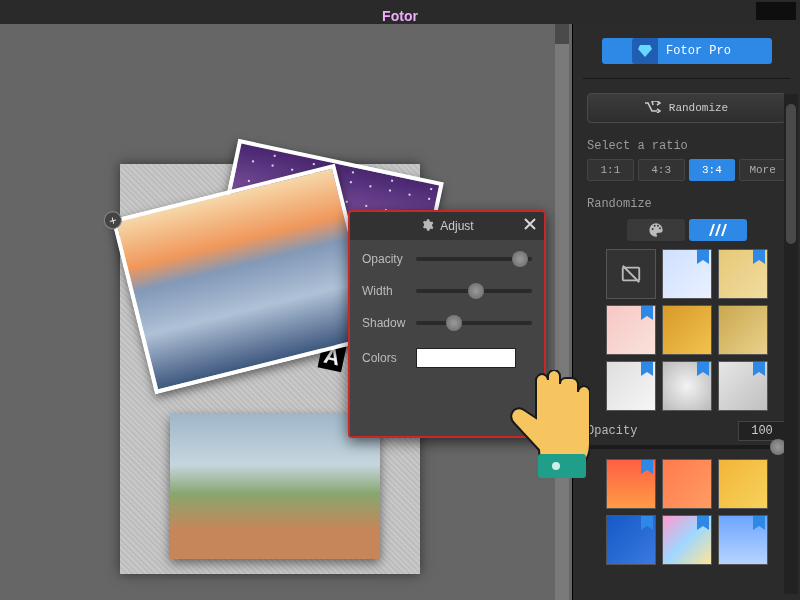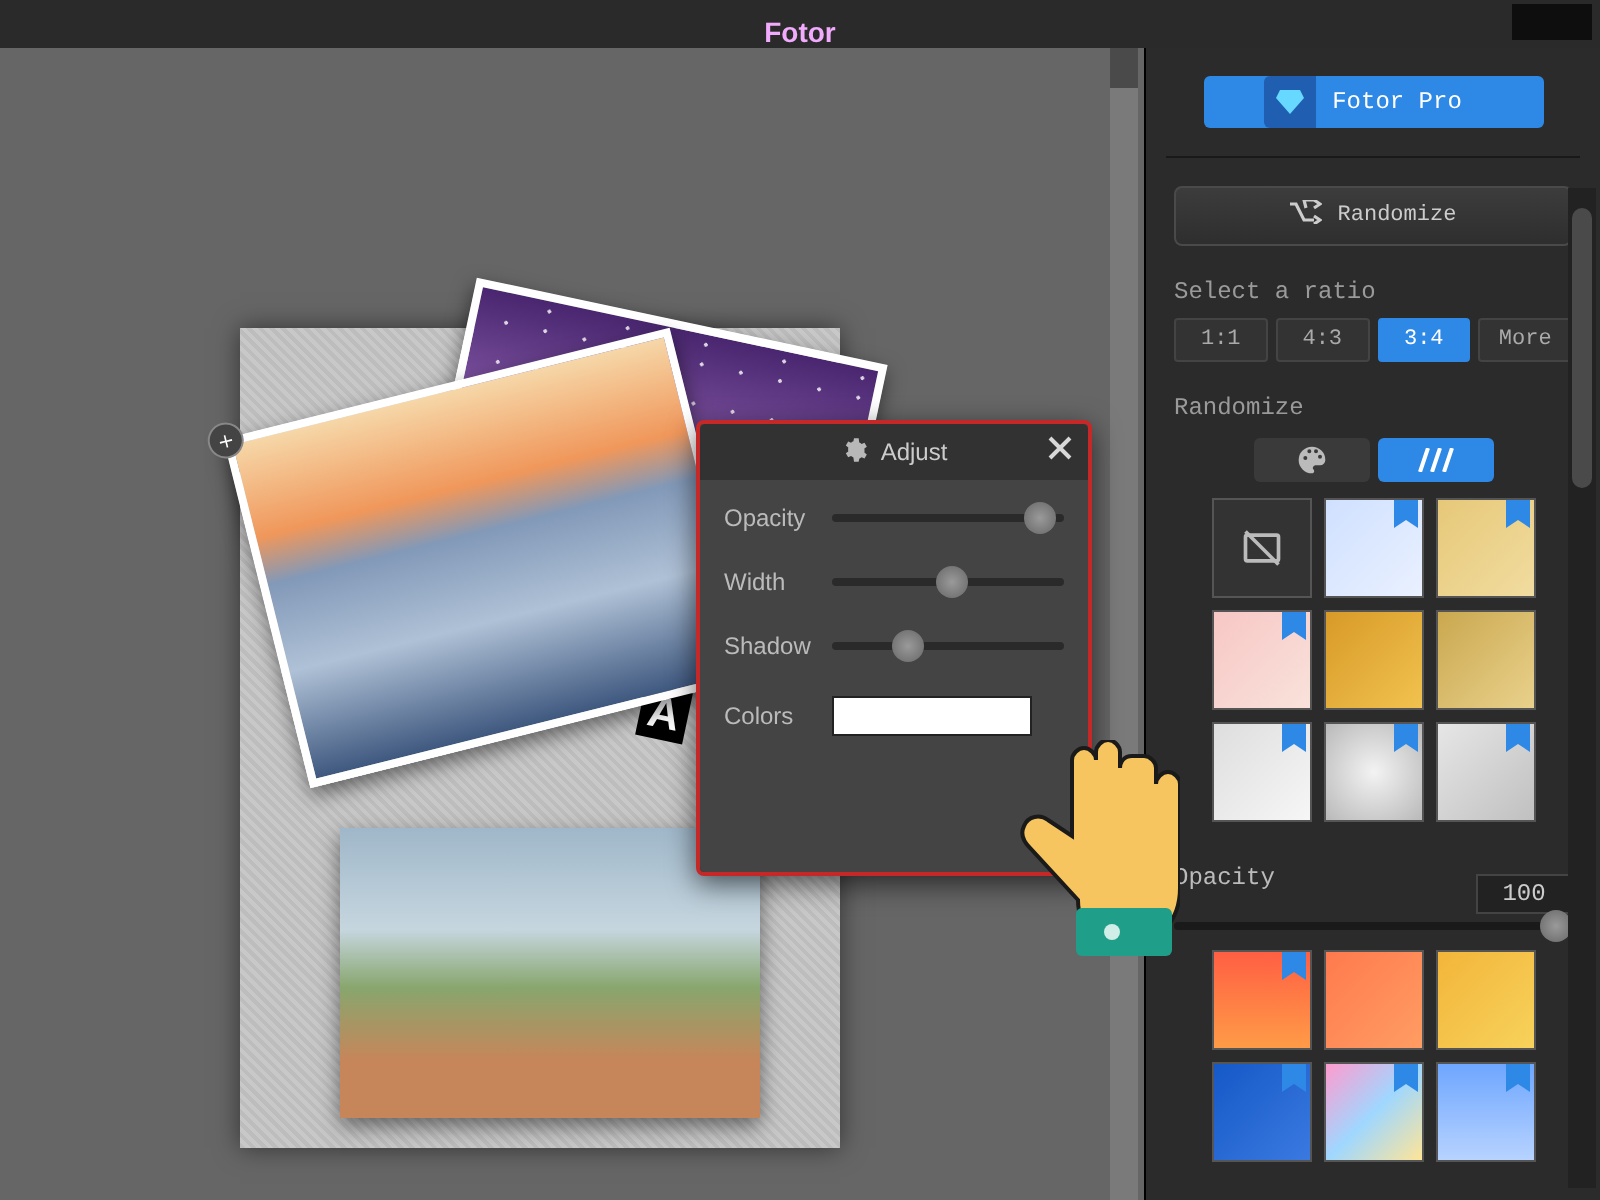--- a/index.html
+++ b/index.html
@@ -57,21 +57,21 @@
   .bg-tab{width:58px;height:22px;display:flex;align-items:center;justify-content:center;background:#3a3a3a;border-radius:3px;color:#bbb;}
   .bg-tab.active{background:#2d88e6;color:#fff;}
 
   .swatch-grid{display:grid;grid-template-columns:repeat(3,50px);gap:6px;margin:4px auto 0;width:162px;}
   .swatch{width:50px;height:50px;border:1px solid #555;position:relative;}
   .swatch .ribbon{position:absolute;top:0;right:2px;color:#2d88e6;font-size:12px;}
   .swatch .ribbon svg{display:block;}
   .sw-none{background:#333;display:flex;align-items:center;justify-content:center;color:#aaa;}
 
   .opacity-row{display:flex;align-items:center;justify-content:space-between;margin:10px 14px 4px;color:#bbb;font-size:12px;}
-  .op-val{width:48px;height:20px;background:#222;border:1px solid #444;color:#ccc;display:flex;align-items:center;justify-content:center;margin-top:16px;}
+  .op-val{width:48px;height:20px;background:#222;border:1px solid #444;color:#ccc;display:flex;align-items:center;justify-content:center;}
   .op-slider{margin:4px 14px 10px;}
   .op-slider .slider{background:#1a1a1a;}
 
   .panel-scroll{position:absolute;right:2px;top:70px;width:14px;height:500px;background:#222;}
   .panel-scroll .sthumb{position:absolute;top:10px;left:2px;width:10px;height:140px;background:#4a4a4a;border-radius:5px;}
 </style>
 </head>
 <body>
 
 <div class="titlebar">

